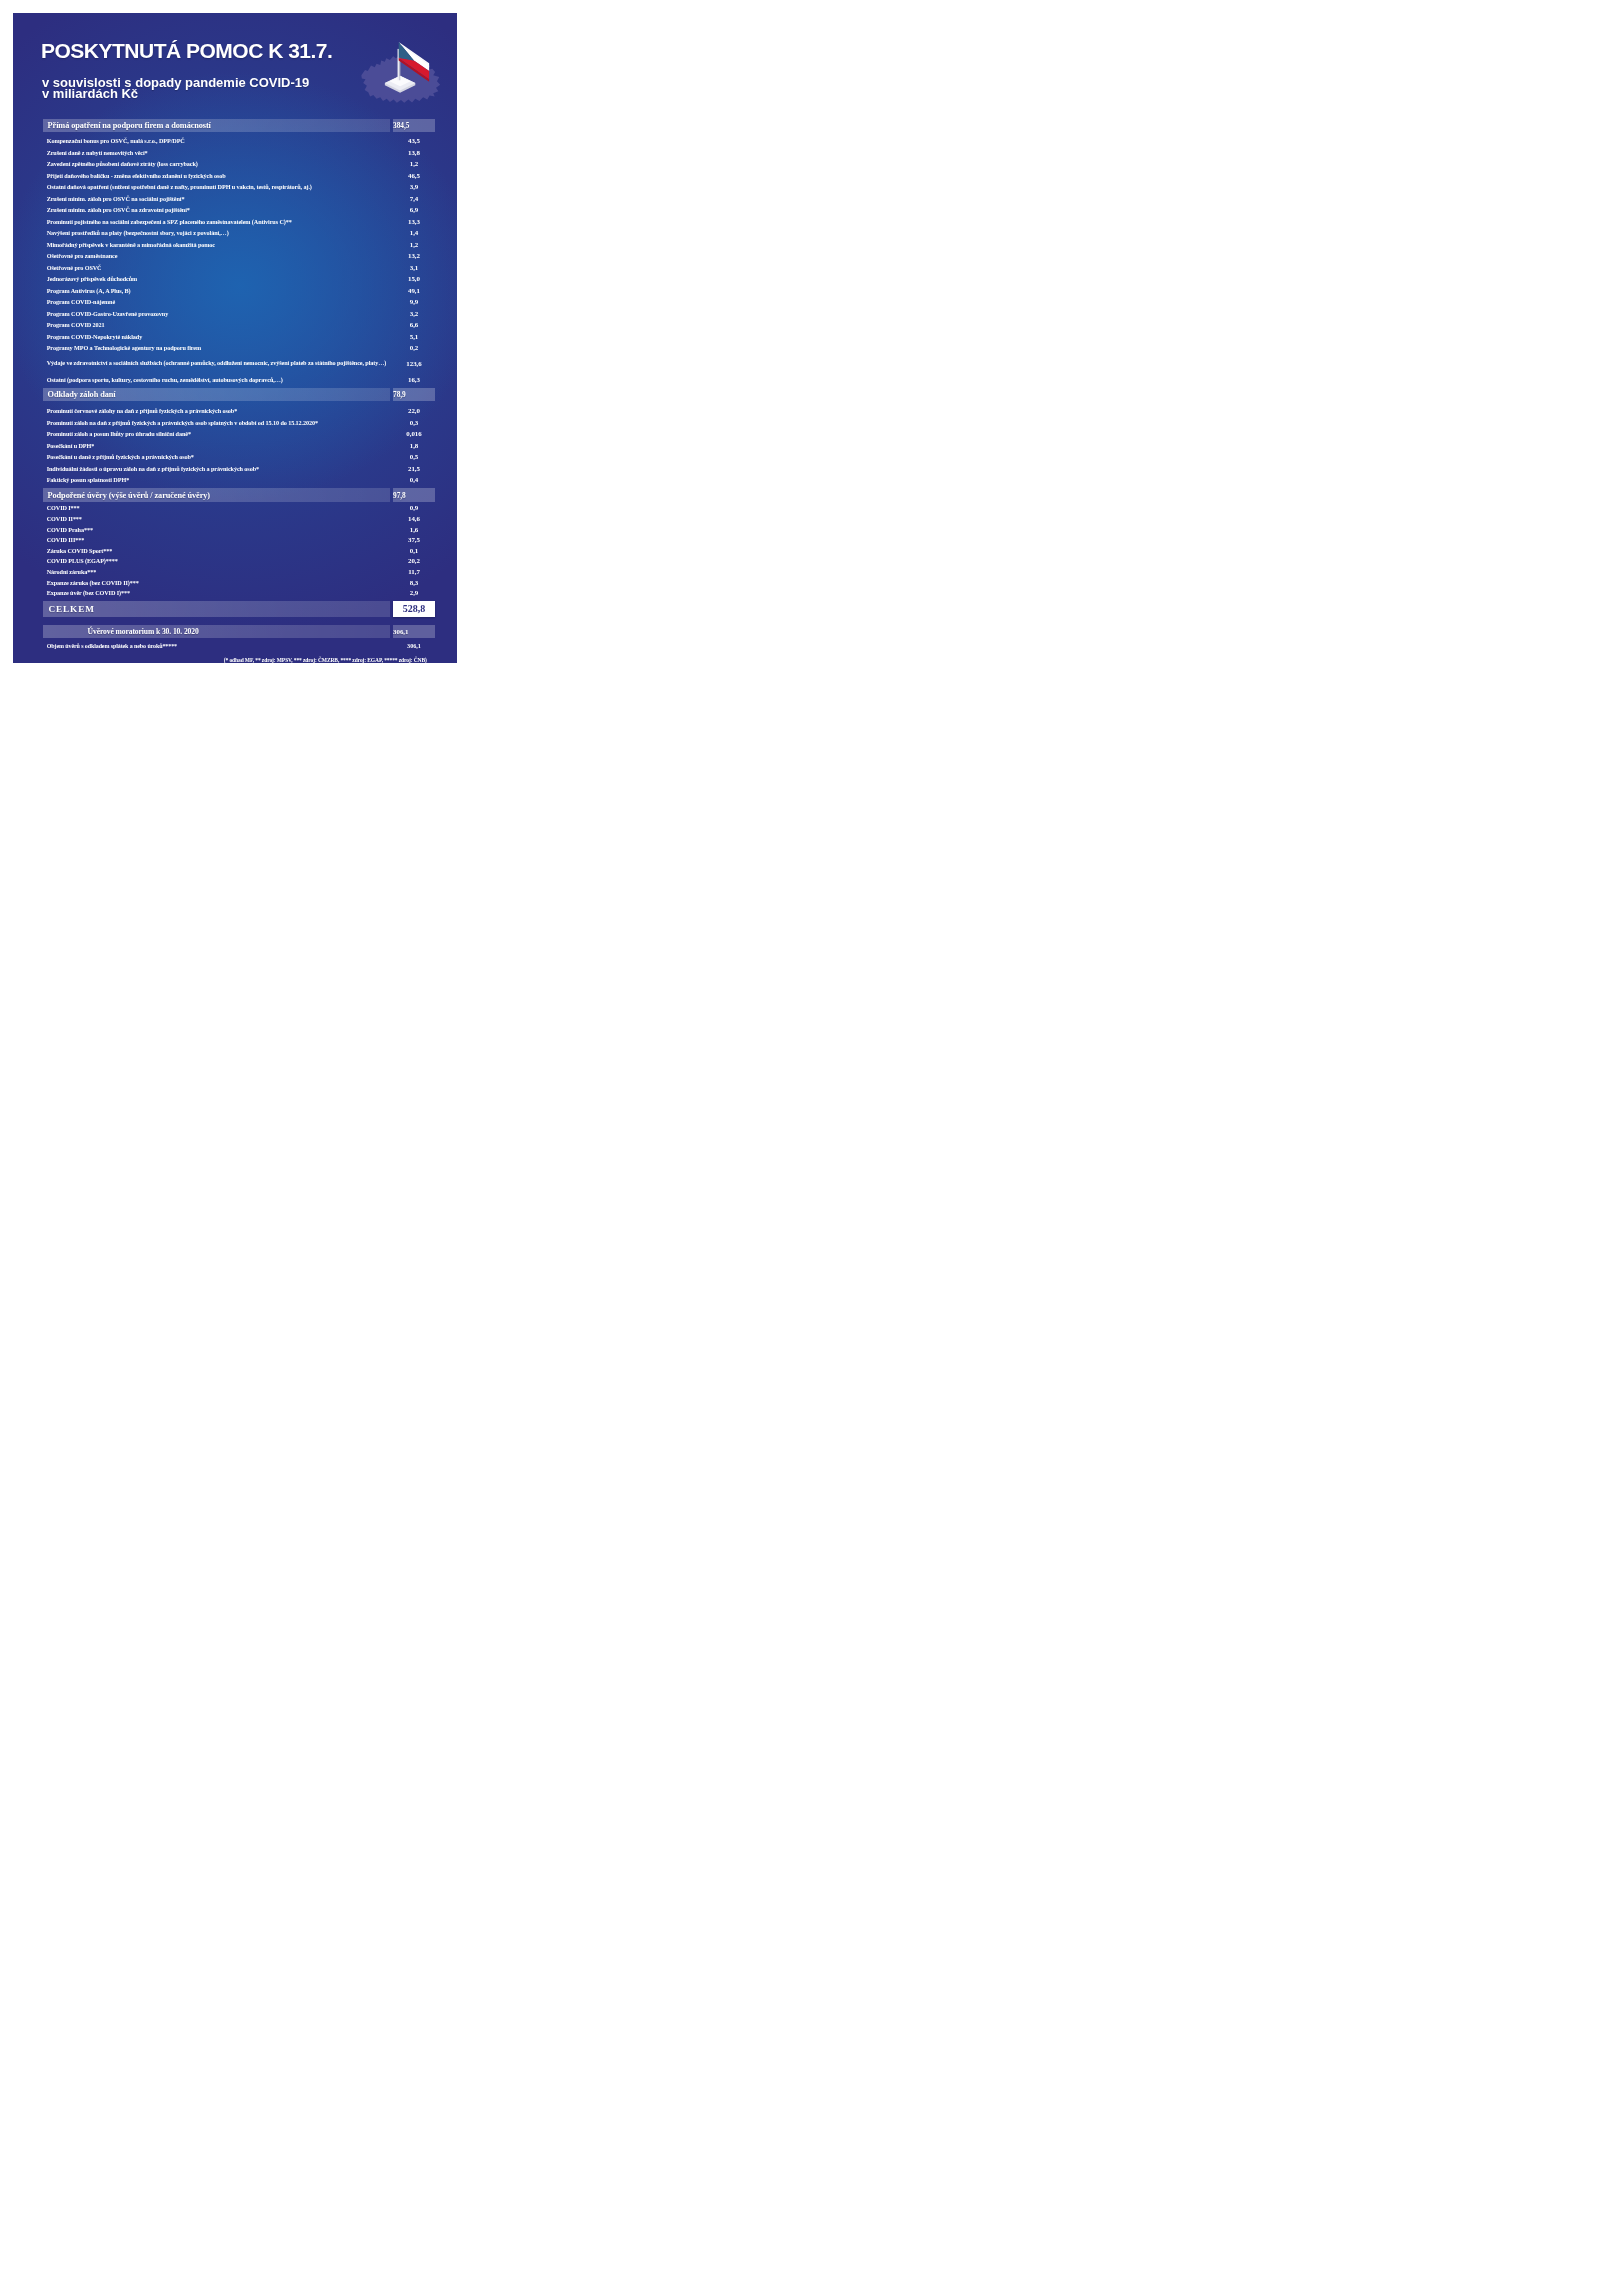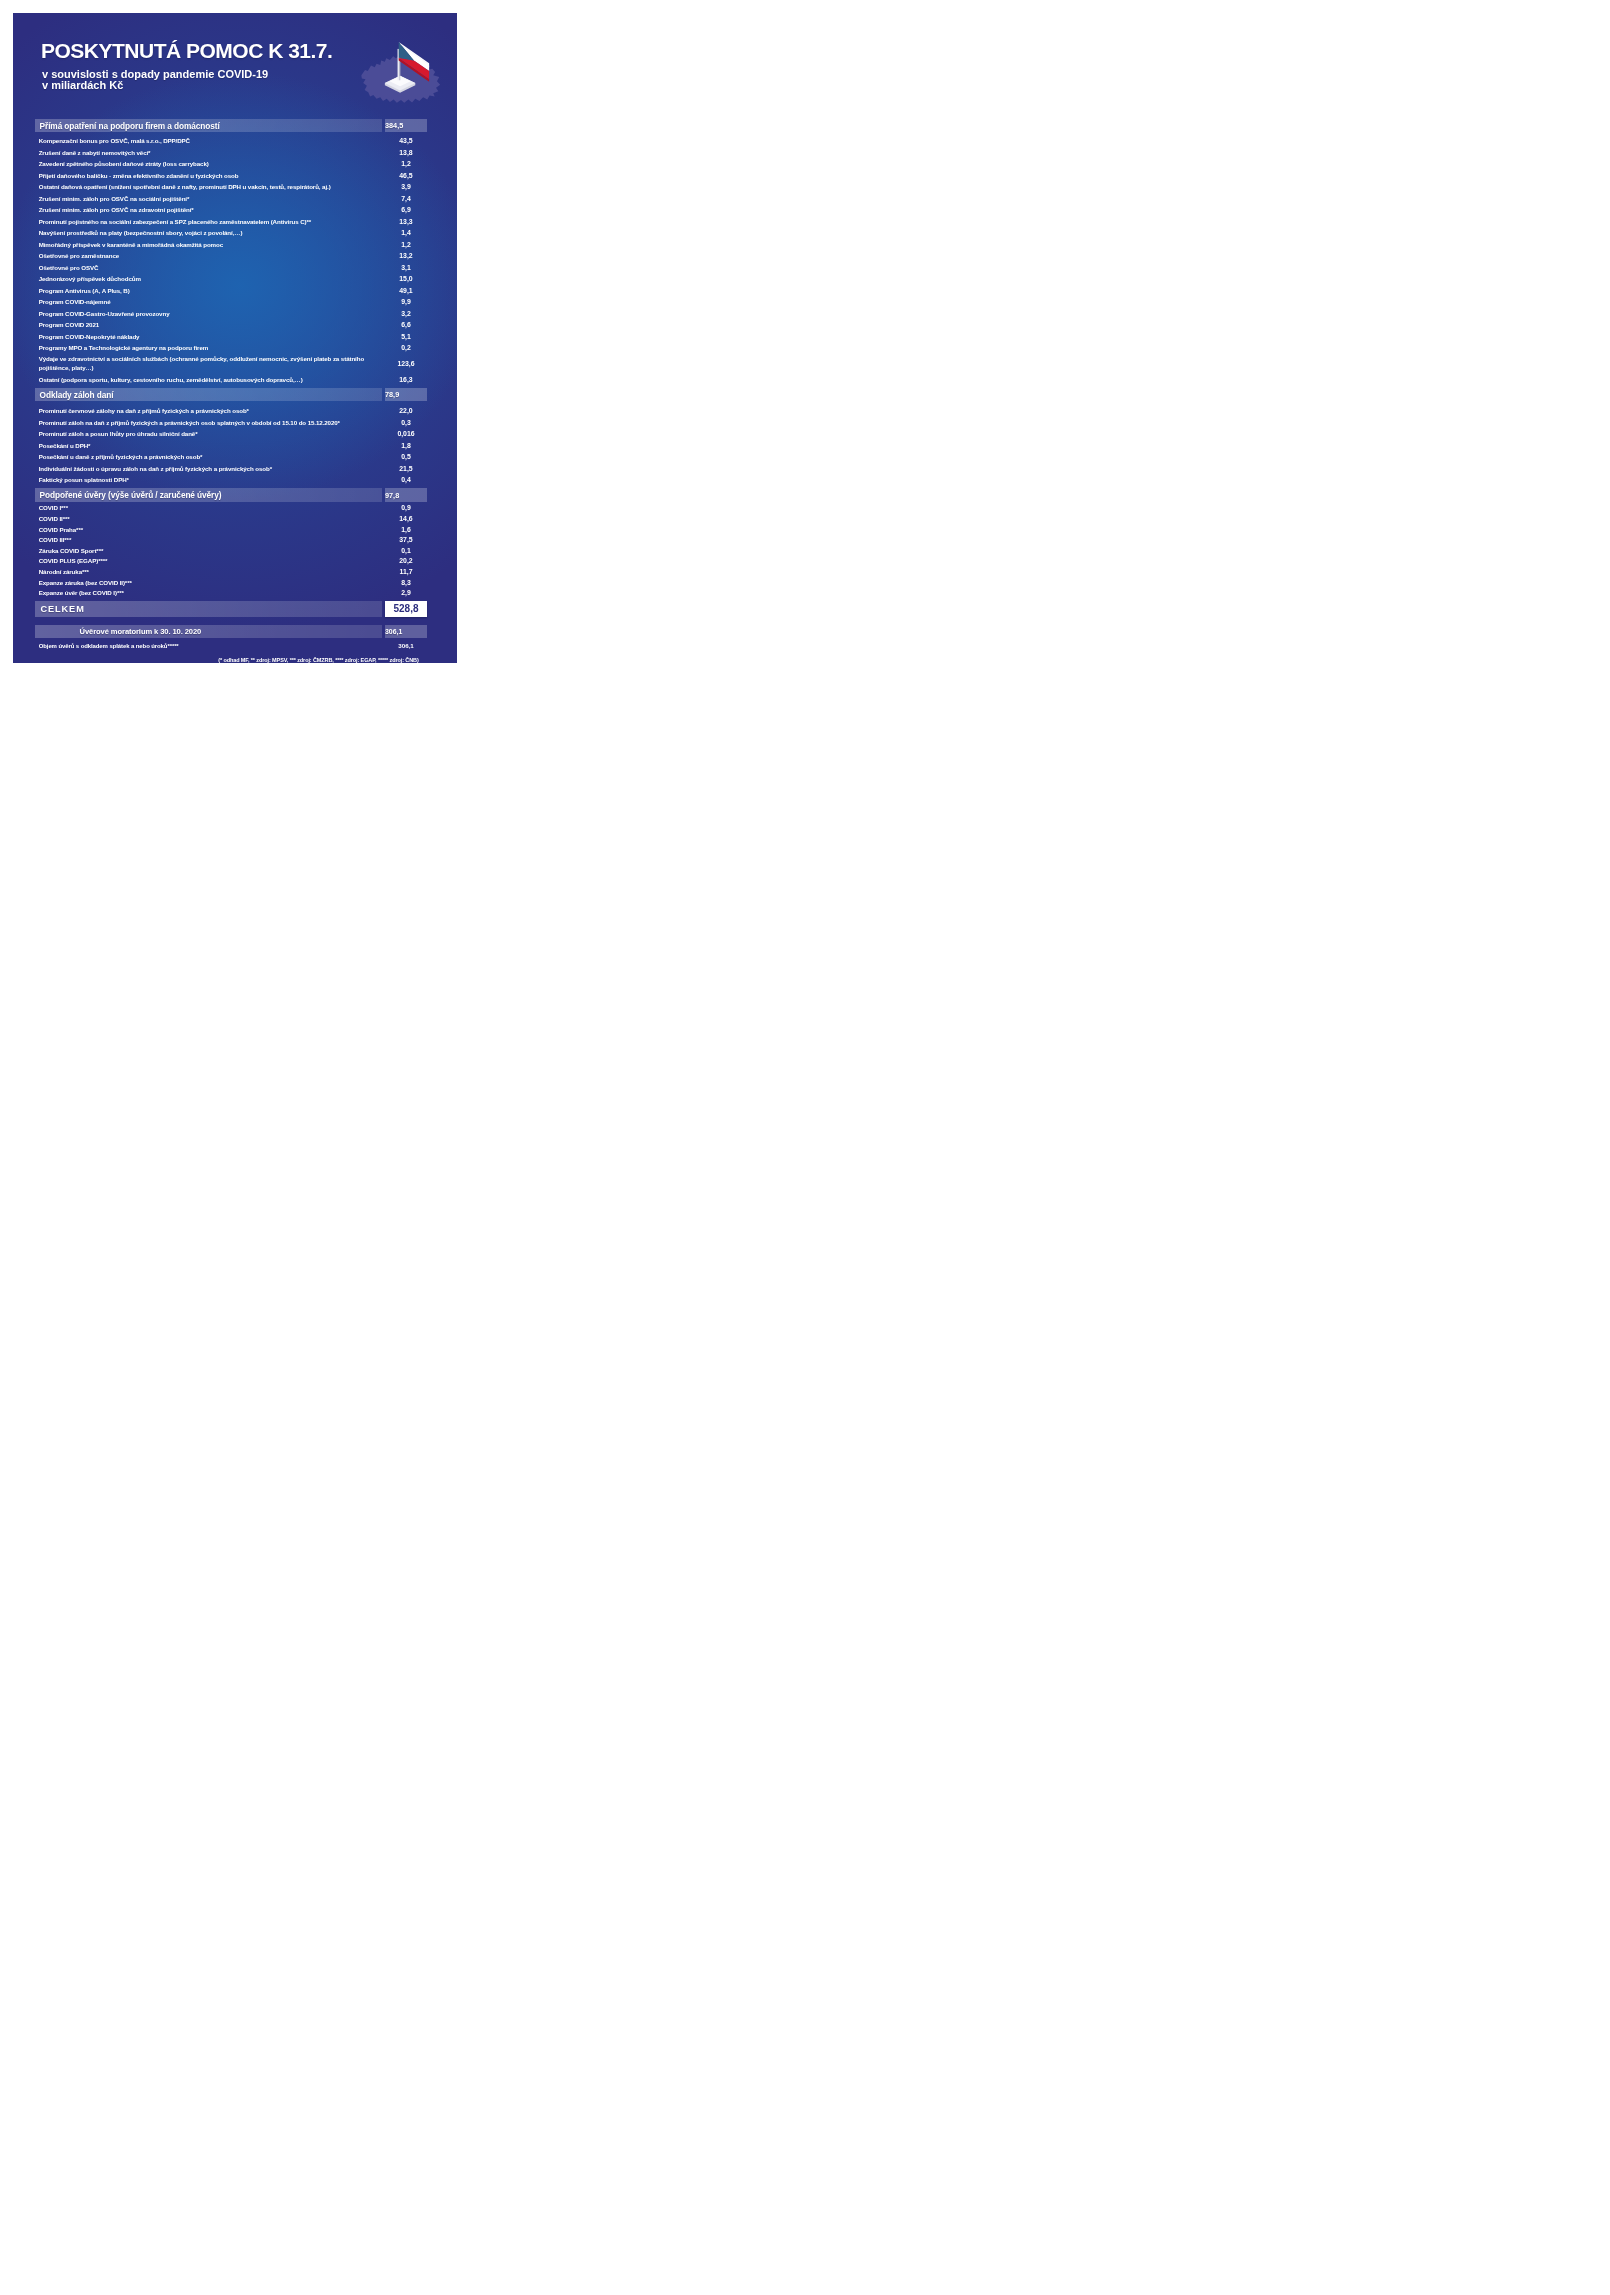--- a/index.html
+++ b/index.html
@@ -14,28 +14,28 @@
       #2d2e80;
     overflow:hidden; color:#ffffff;
   }
 
   .h-title {
     position:absolute; left:28px; top:26px;
     font-size:21px; font-weight:bold; letter-spacing:-0.5px; white-space:nowrap;
     text-shadow:0 0.9px 1.4px rgba(10,10,40,.35);
   }
   .h-sub {
-    position:absolute; left:29px; top:56px;
-    font-size:11px; font-weight:bold; line-height:10.6px;
+    position:absolute; left:29px; top:65px;
+    font-size:13px; font-weight:bold; line-height:10.6px;
     text-shadow:0 0.5px 0.9px rgba(10,10,40,.3);
   }
 
   .graphic { position:absolute; top:23px; right:13.8px; width:84px; height:71px; }
 
-  .content { position:absolute; left:22px; top:106px; width:392px; }
+  .content { position:absolute; left:30px; top:106px; width:392px;font-family:Liberation Serif, serif; }
 
   .sec-header { display:flex; gap:2.8px; height:13.3px; }
   .sh-bar {
     flex:1; display:flex; align-items:center; padding-left:4.6px;
     background:linear-gradient(97deg, rgba(255,255,255,0.25) 0%, rgba(255,255,255,0.17) 70%, rgba(255,255,255,0.14) 100%);
   }
   .sh-label { font-size:8.3px; font-weight:bold; letter-spacing:-0.1px; white-space:nowrap; text-shadow:0 0.5px 0.9px rgba(10,10,40,.3); }
   .sh-box {
     width:42px; flex:none; display:flex; align-items:center; justify-content:flex-start;
     background:rgba(255,255,255,0.24);

